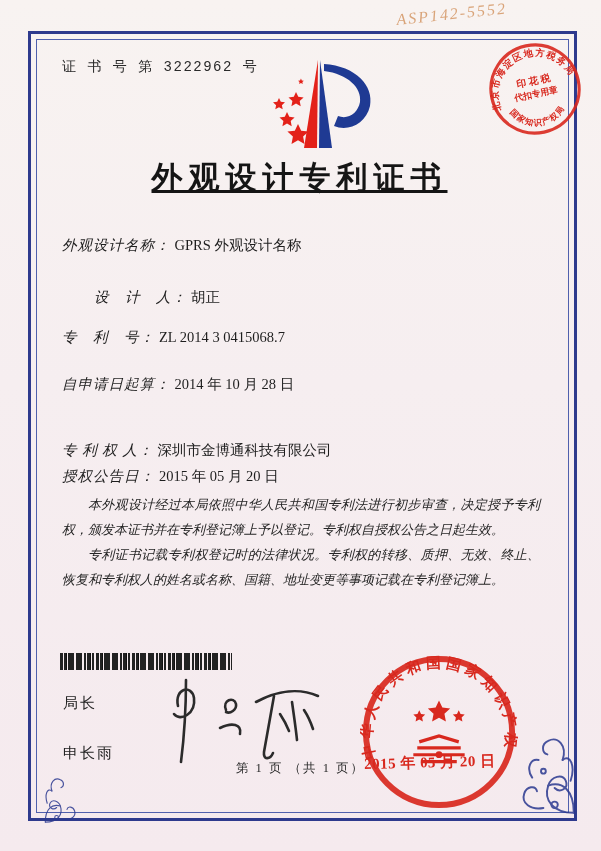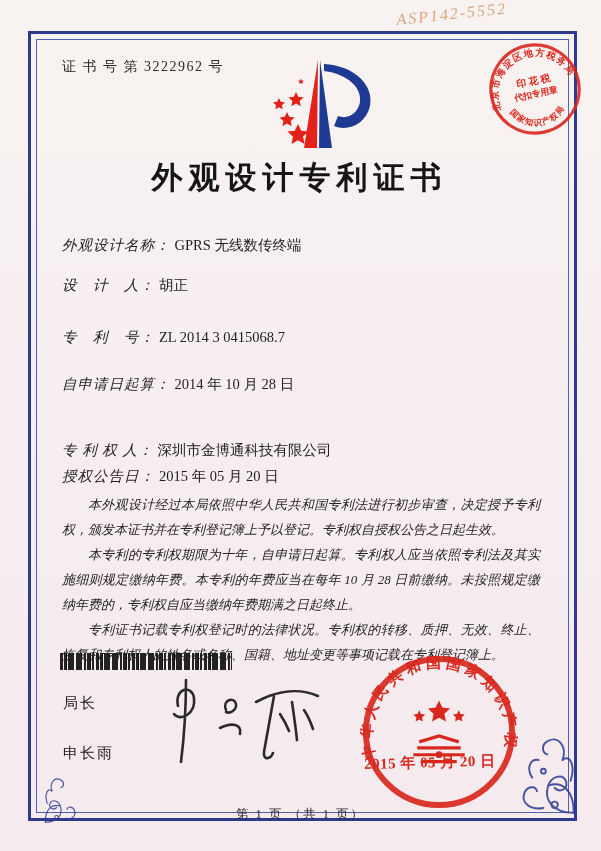--- a/index.html
+++ b/index.html
@@ -22,33 +22,33 @@
     border:1px solid #5060ad;
   }
   .handwritten-note {
     position:absolute; left:396px; top:0px; width:210px;
     font-style:italic; font-size:16px; letter-spacing:2px;
     color:#cf8a52; opacity:.75; transform:rotate(-6deg);
     white-space:nowrap;
   }
   .cert-number {
     position:absolute; left:62px; top:58px;
-    font-size:14px; letter-spacing:1.5px; color:#2a2a2a;
+    font-size:14px; letter-spacing:1.5px; color:#2a2a2a;font-family:Liberation Mono, monospace;
   }
   .logo { position:absolute; left:252px; top:56px; width:132px; height:99px; }
   .page-title {
     position:absolute; left:0; top:157px; width:599px;
     text-align:center; font-size:31px; font-weight:bold;
-    letter-spacing:6px; color:#151515;
+    letter-spacing:6px; color:#151515;text-decoration:underline;
   }
   .fields { position:absolute; left:62px; top:236px; width:470px; }
   .field-row { position:absolute; left:0; font-size:14.5px; white-space:nowrap; }
   .field-row .lbl { letter-spacing:1px;font-style:italic; }
   .field-row .val { margin-left:4px; }
-  .r0{top:0px;} .r1{top:40px;} .r2{top:92px;} .r3{top:139px;} .r4{top:185px;margin-top:20px;} .r5{top:231px;}
+  .r0{top:0px;} .r1{top:52px;margin-left:32px;} .r2{top:92px;} .r3{top:139px;} .r4{top:185px;margin-top:20px;} .r5{top:231px;}
   .body-text {
     position:absolute; left:62px; top:492px; width:478px;
     font-size:13px; line-height:25px; text-align:justify;
     font-style:italic; color:#242424;
   }
   .body-text p { text-indent:2em; }
   .barcode {
     position:absolute; left:60px; top:653px; width:172px; height:17px;
     background-image:
       repeating-linear-gradient(90deg,#222 0 2px,transparent 2px 4px),
@@ -67,21 +67,21 @@
   .seal-date {
     position:absolute; left:364px; top:753px; width:158px;
     font-size:15px; font-weight:bold; color:#d8281e;
     letter-spacing:0.5px; transform:rotate(-1.5deg); white-space:nowrap;
   }
   .tax-stamp { position:absolute; left:486px; top:40px; width:98px; height:98px; transform:rotate(-12deg); }
   .flourish { position:absolute; }
   .flourish-right { left:497px; top:700px; width:80px; height:120px; }
   .flourish-left  { left:30px;  top:758px; width:74px; height:66px; transform:scaleX(-1); }
   .page-footer {
-    position:absolute; left:0; top:806px; width:601px; text-align:center;
+    position:absolute; left:0; top:760px; width:601px; text-align:center;
     font-size:12.5px; letter-spacing:2px; color:#2a2a2a;
   }
 </style>
 </head>
 <body>
 
 <div class="page">
 
   <div class="frame-outer"></div>
   <div class="frame-inner"></div>
@@ -100,42 +100,41 @@
     </g>
     <polygon fill="#e32119" points="66,4 52,92 65,92"></polygon>
     <polygon fill="#1f3a93" points="68,4 67,92 80,92"></polygon>
     <path fill="#1f3a93" d="M72,8 C104,10 122,30 118,50 C114,68 96,76 82,70 L86,60 C96,64 106,57 108,46 C110,32 96,18 72,15 Z"></path>
   </svg>
 
   <div class="page-title">外观设计专利证书</div>
 
   <div class="fields">
     <div class="field-row r0">
-      <span class="lbl">外观设计名称：</span><span class="val">GPRS 无线数传终端</span>
+      <span class="lbl">外观设计名称：</span><span class="val">GPRS 外观设计名称</span>
     </div>
     <div class="field-row r1">
       <span class="lbl">设　计　人：</span><span class="val">胡正</span>
     </div>
     <div class="field-row r2">
       <span class="lbl">专　利　号：</span><span class="val">ZL 2014 3 0415068.7</span>
     </div>
     <div class="field-row r3">
       <span class="lbl">自申请日起算：</span><span class="val">2014 年 10 月 28 日</span>
     </div>
     <div class="field-row r4">
       <span class="lbl">专 利 权 人：</span><span class="val">深圳市金博通科技有限公司</span>
     </div>
     <div class="field-row r5">
       <span class="lbl">授权公告日：</span><span class="val">2015 年 05 月 20 日</span>
     </div>
   </div>
 
   <div class="body-text">
     <p>本外观设计经过本局依照中华人民共和国专利法进行初步审查，决定授予专利权，颁发本证书并在专利登记簿上予以登记。专利权自授权公告之日起生效。</p>
-    <p>本专利的专利权期限为十年，自申请日起算。专利权人应当依照专利法及其实施细则规定缴纳年费。本专利的年费应当在每年 10 月 28 日前缴纳。未按照规定缴纳年费的，专利权自应当缴纳年费期满之日起终止。</p>
     <p>专利证书记载专利权登记时的法律状况。专利权的转移、质押、无效、终止、恢复和专利权人的姓名或名称、国籍、地址变更等事项记载在专利登记簿上。</p>
   </div>
 
   <div class="barcode"></div>
 
   <div class="director-title">局长</div>
   <div class="director-name">申长雨</div>
 
   <svg class="signature" viewBox="0 0 180 92">
     <g fill="none" stroke="#2b2b2b" stroke-width="2.6" stroke-linecap="round">

